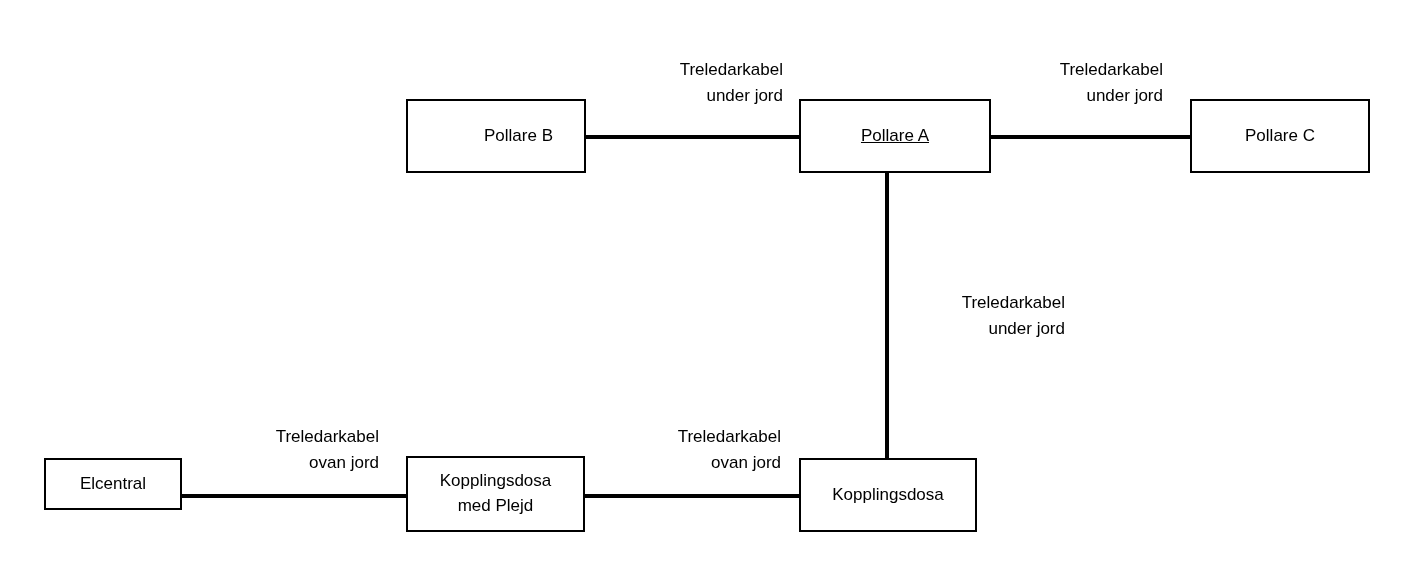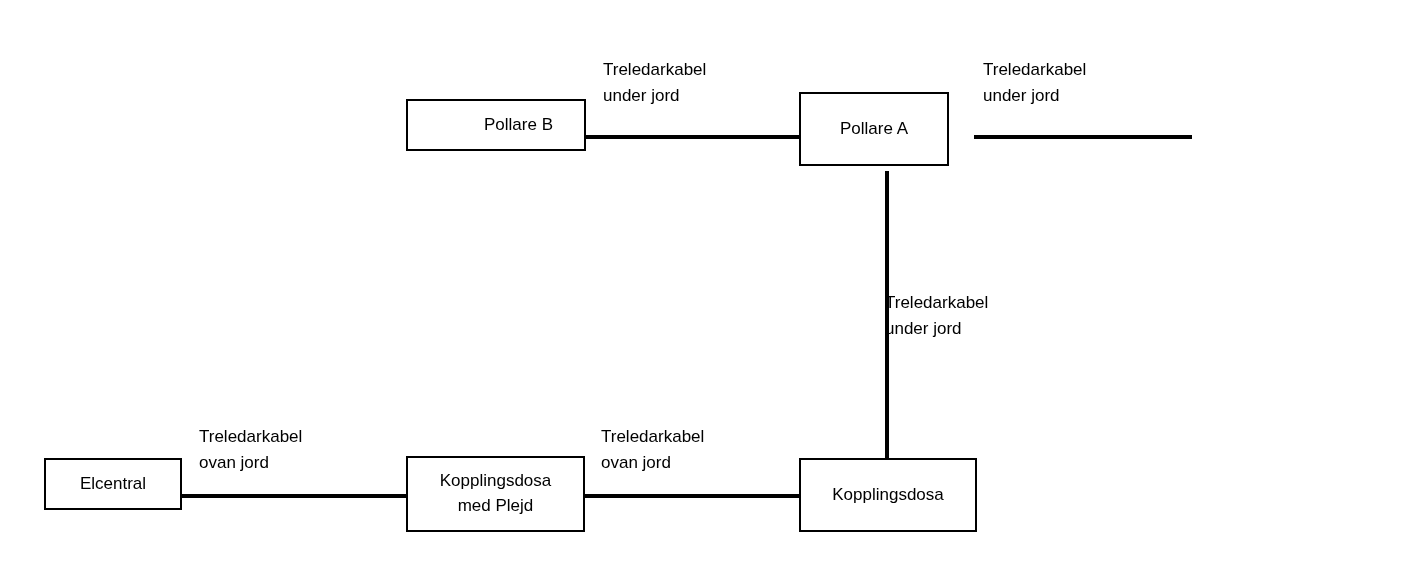--- a/index.html
+++ b/index.html
@@ -41,21 +41,21 @@
     position: absolute;
     background: #000000;
     z-index: 1;
   }
   .edge-h { height: 4px; }
   .edge-v { width: 4px; }
   .edge-label {
     position: absolute;
     font-size: 17px;
     line-height: 26px;
-    text-align: left;
+    text-align: right;
     white-space: pre-line;
     color: #000000;
     z-index: 2;
   }
 </style>
 </head>
 <body>
 
 <div id="canvas">
 
@@ -77,28 +77,31 @@
 
   <div class="edge-label" style="left:885px; top:290px; width:180px;">Treledarkabel
 under jord</div>
 
   <div class="edge-label" style="left:199px; top:424px; width:180px;">Treledarkabel
 ovan jord</div>
 
   <div class="edge-label" style="left:601px; top:424px; width:180px;">Treledarkabel
 ovan jord</div>
 
-  <div class="node" style="left:406px; top:99px; width:180px; height:52px;padding-left:45px;">
+  <div class="node" style="left:406px; top:99px; width:180px; height:74px;padding-left:45px;">
     <span class="node-label">Pollare B</span>
   </div>
 
-  <div class="node" style="left:799px; top:92px; width:150px; height:74px;">
+  <div class="node" style="left:799px; top:99px; width:192px; height:74px;text-decoration:underline;">
     <span class="node-label">Pollare A</span>
   </div>
 
+  <div class="node" style="left:1190px; top:99px; width:180px; height:74px;">
+    <span class="node-label">Pollare C</span>
+  </div>
 
   <div class="node" style="left:44px; top:458px; width:138px; height:52px;">
     <span class="node-label">Elcentral</span>
   </div>
 
   <div class="node" style="left:406px; top:456px; width:179px; height:76px;">
     <span class="node-label">Kopplingsdosa
 med Plejd</span>
   </div>
 

